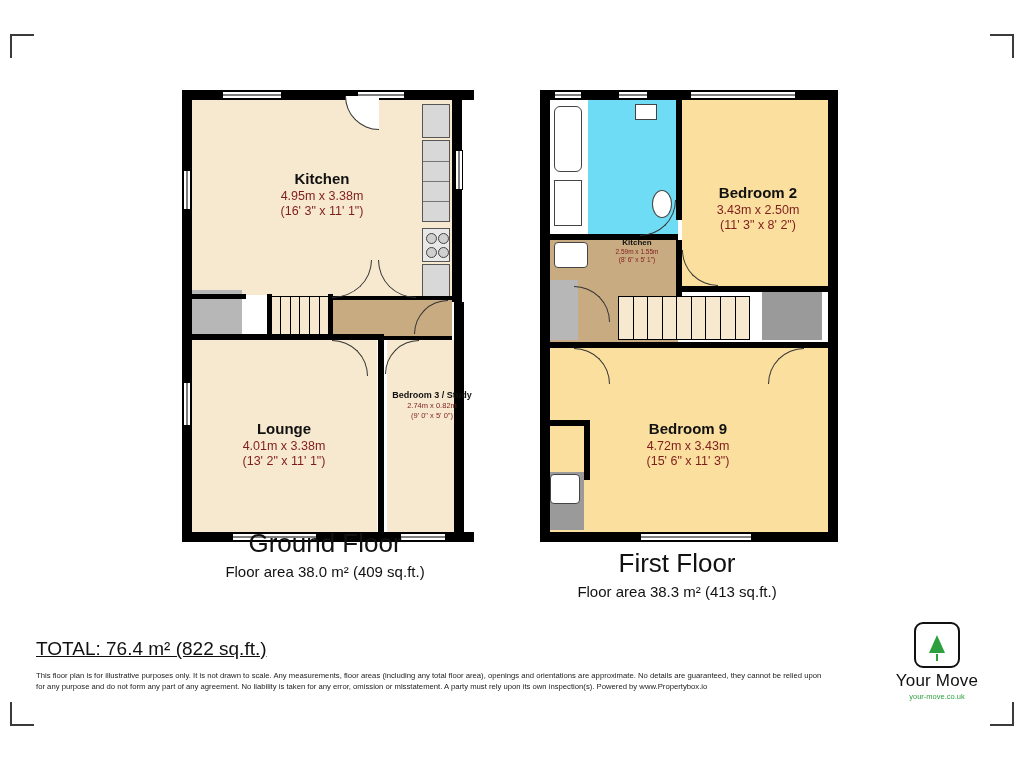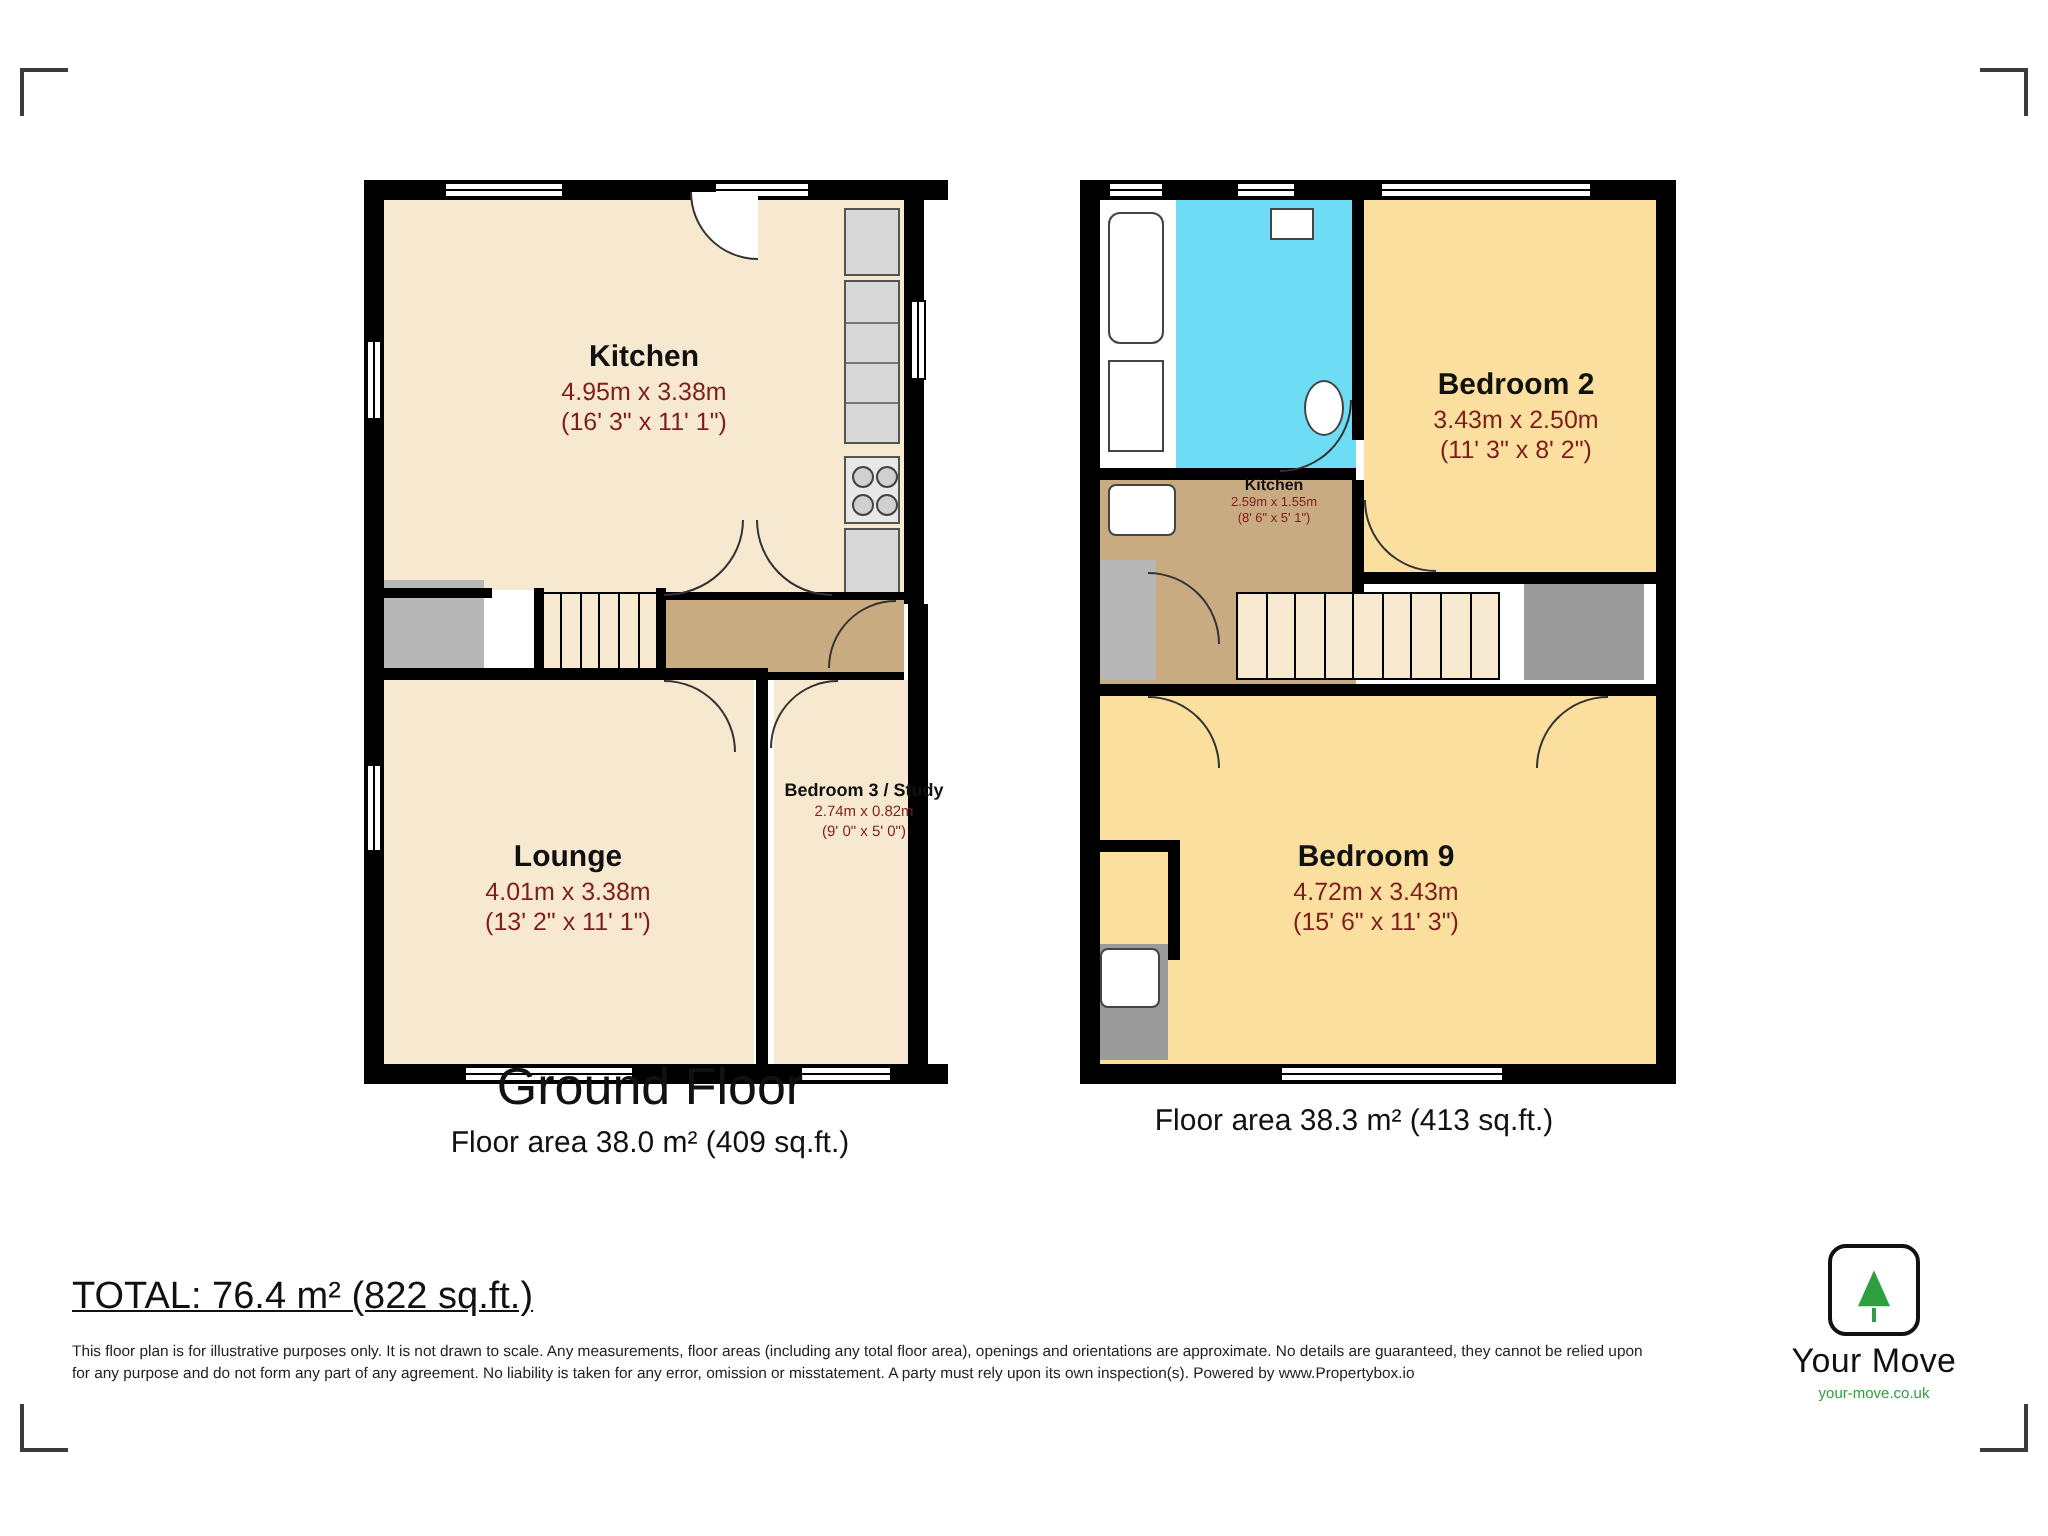--- a/index.html
+++ b/index.html
@@ -239,20 +239,21 @@
       <div class="dim">(15' 6" x 11' 3")</div>
     </div>
   </div>
 
   <div class="floor-title" style="left:160px;top:528px;width:330px;">
     <div class="t">Ground Floor</div>
     <div class="a">Floor area 38.0 m² (409 sq.ft.)</div>
   </div>
 
   <div class="floor-title" style="left:512px;top:548px;width:330px;">
+    <div class="t">First Floor</div>
     <div class="a">Floor area 38.3 m² (413 sq.ft.)</div>
   </div>
 
   <div id="total-line">TOTAL: 76.4 m² (822 sq.ft.)</div>
 
   <div id="disclaimer">This floor plan is for illustrative purposes only. It is not drawn to scale. Any measurements, floor areas (including any total floor area), openings and orientations are approximate. No details are guaranteed, they cannot be relied upon for any purpose and do not form any part of any agreement. No liability is taken for any error, omission or misstatement. A party must rely upon its own inspection(s). Powered by www.Propertybox.io</div>
 
   <div id="logo">
     <div class="mark">
       <span class="leaf"></span>

